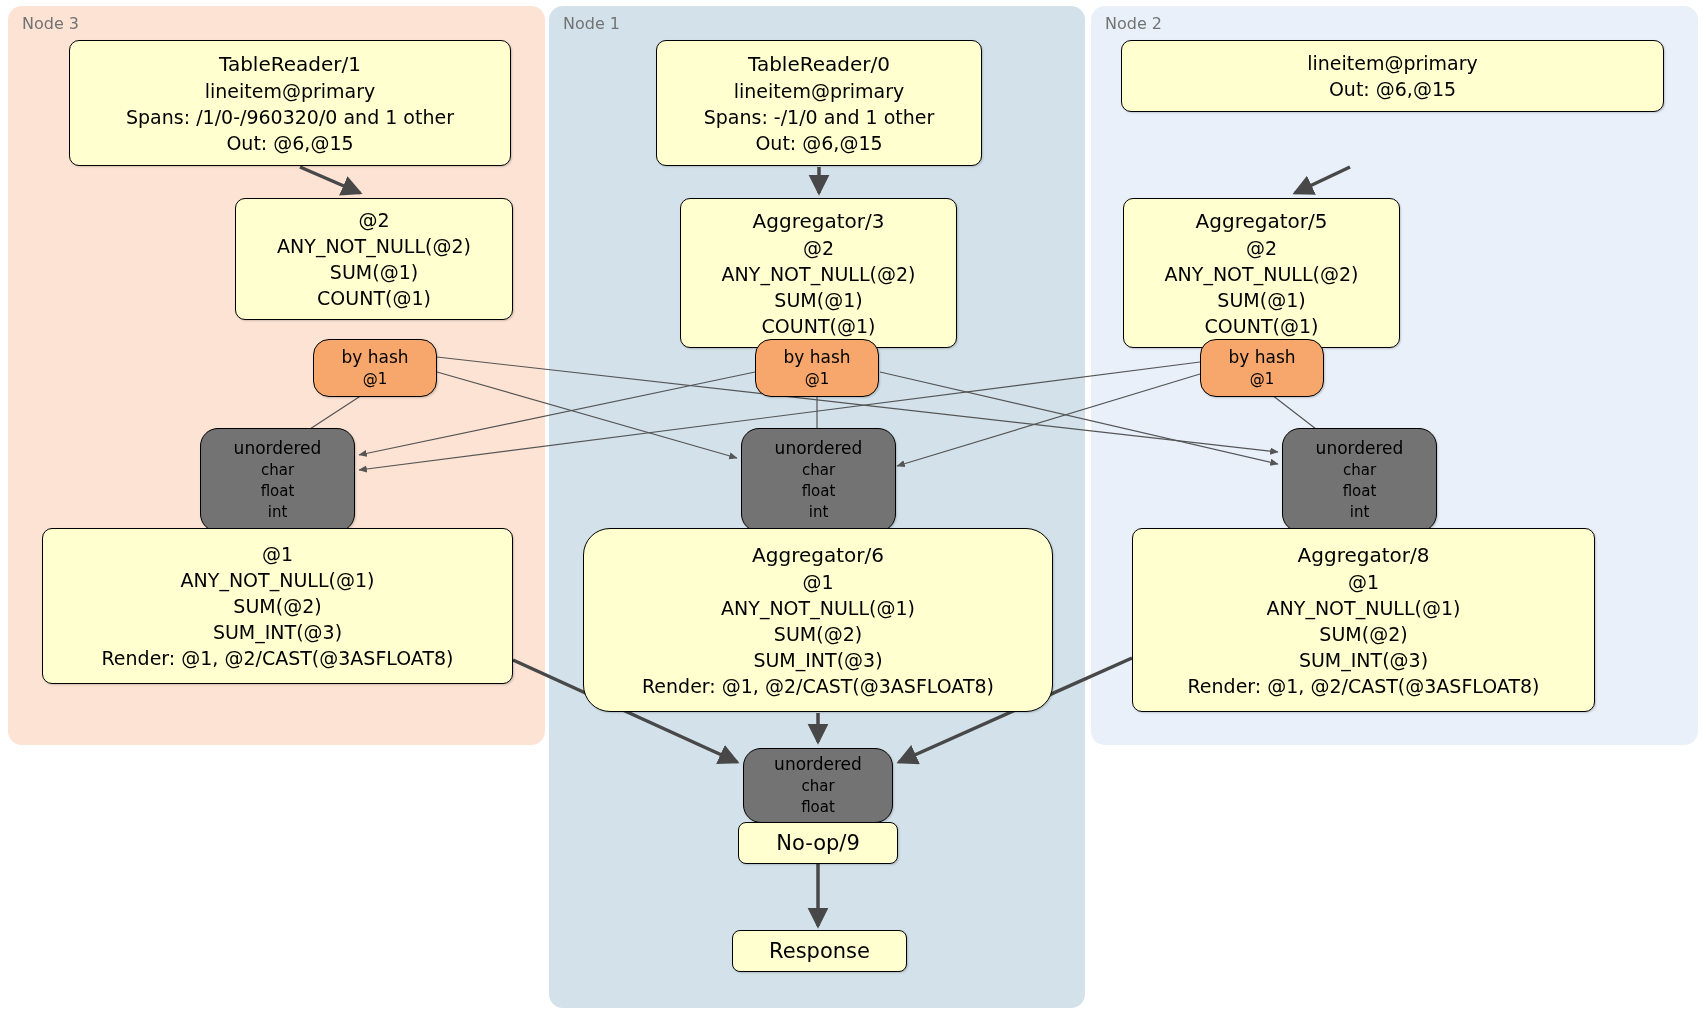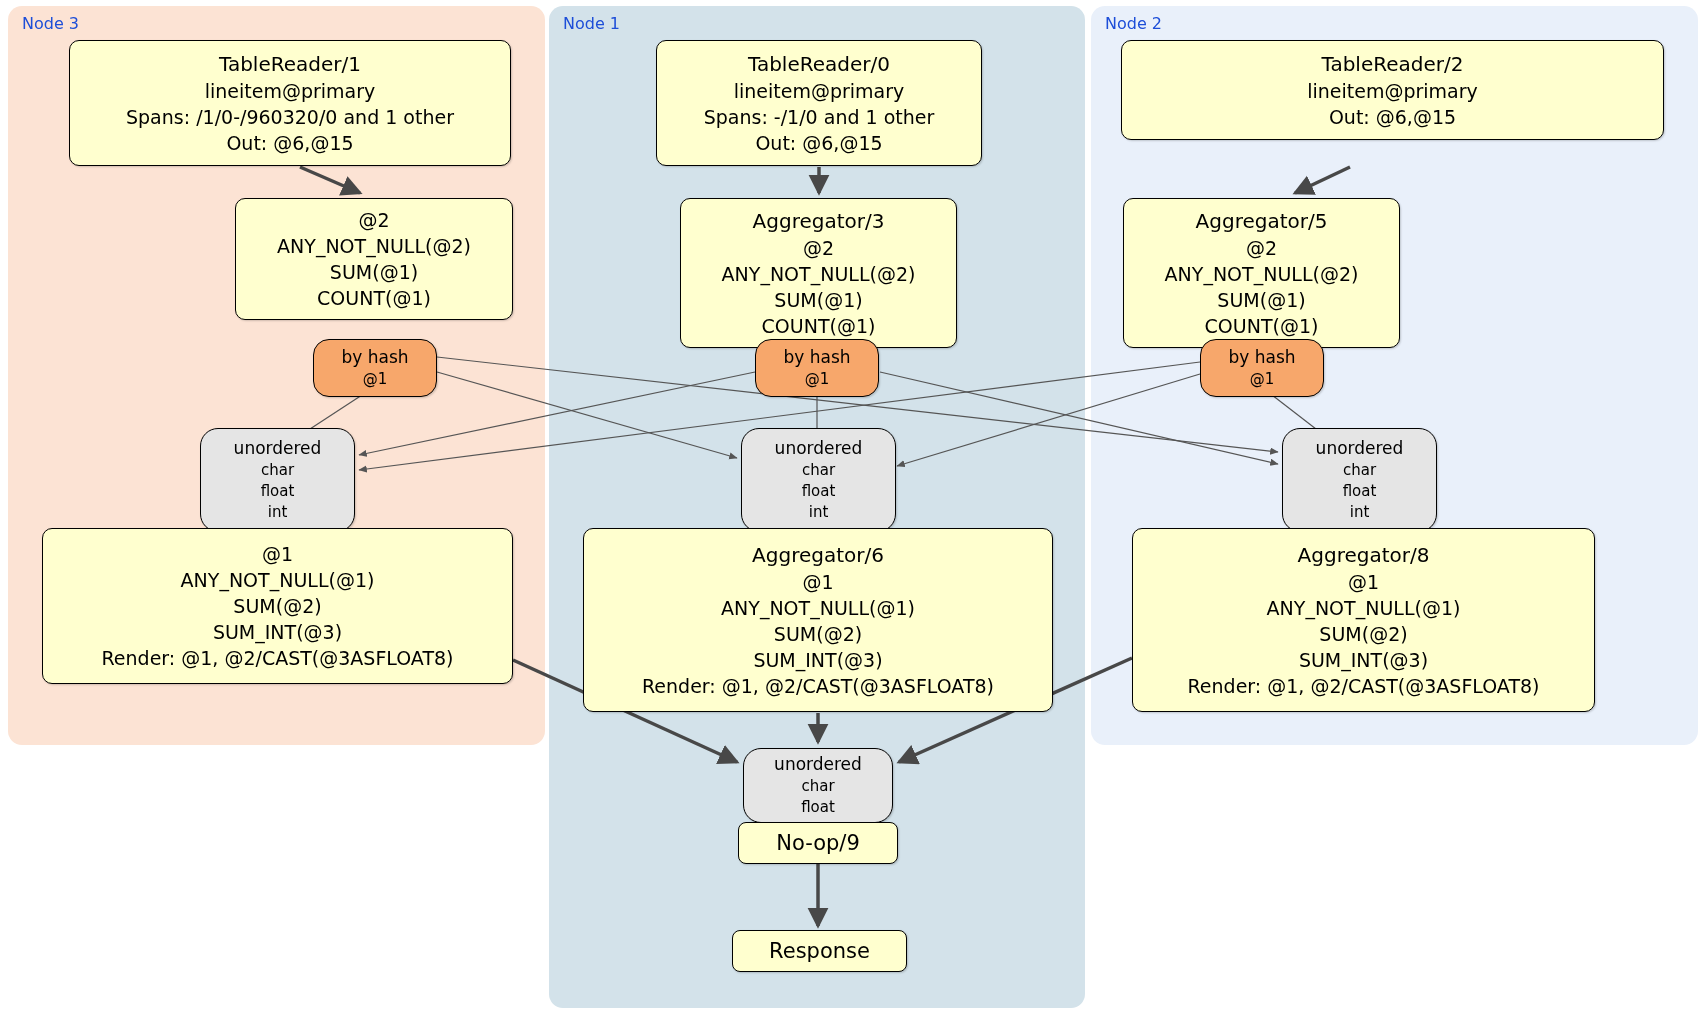--- a/index.html
+++ b/index.html
@@ -1,40 +1,40 @@
 <!DOCTYPE html>
 <html><head>
 <meta charset="utf-8">
 <style>
   html,body{margin:0;padding:0;background:#ffffff;}
   #stage{
     position:relative;width:1706px;height:1016px;overflow:hidden;
     font-family:"DejaVu Sans","Liberation Sans",sans-serif;color:#000;
   }
   .panel{position:absolute;border-radius:14px;}
-  .panel-label{position:absolute;top:8px;left:14px;font-size:16px;color:#1d4ed8;}
+  .panel-label{position:absolute;top:8px;left:14px;font-size:16px;color:#737373;}
   #edges{position:absolute;left:0;top:0;z-index:1;}
   .box{
     position:absolute;z-index:2;box-sizing:border-box;
     background:#ffffcf;border:1px solid #000;border-radius:10px;
     text-align:center;white-space:nowrap;
     box-shadow:1px 1px 2px rgba(0,0,0,0.18);
   }
   .box-title{font-weight:normal;font-size:20px;line-height:28px;}
   .box-line{font-size:19px;line-height:26px;}
   .proc{padding:9px 4px;}
   .proc-mid{padding:8px 4px;}
   .proc-big{padding:12px 4px;}
   .router{
     background:#f7a76b;border-radius:16px;padding:6px 4px;
   }
   .router .box-title{font-size:17px;line-height:23px;}
   .router .box-line{font-size:15px;line-height:21px;}
   .sync{
-    background:#e5e5e5;border-radius:18px;padding:8px 4px;
+    background:#737373;border-radius:18px;padding:8px 4px;
   }
   .sync .box-title{font-size:17px;line-height:23px;}
   .sync .box-line{font-size:15px;line-height:21px;}
   .sync-final{padding:4px 4px;}
   .terminal{padding:7px 19px;border-radius:8px;}
   .terminal .box-title{font-size:21px;line-height:26px;}
 </style>
 </head>
 <body>
 
@@ -89,21 +89,20 @@
     <div class="box-line">Spans: /1/0-/960320/0 and 1 other</div>
     <div class="box-line">Out: @6,@15</div>
   </div>
   <div class="box proc" style="left:656px;top:40px;width:326px;">
     <div class="box-title">TableReader/0</div>
     <div class="box-line">lineitem@primary</div>
     <div class="box-line">Spans: -/1/0 and 1 other</div>
     <div class="box-line">Out: @6,@15</div>
   </div>
   <div class="box proc" style="left:1121px;top:40px;width:543px;">
-    <div class="box-title">TableReader/2</div>
     <div class="box-line">lineitem@primary</div>
     <div class="box-line">Out: @6,@15</div>
   </div>
 
   <div class="box proc-mid" style="left:235px;top:198px;width:278px;">
     <div class="box-line">@2</div>
     <div class="box-line">ANY_NOT_NULL(@2)</div>
     <div class="box-line">SUM(@1)</div>
     <div class="box-line">COUNT(@1)</div>
   </div>
@@ -154,21 +153,21 @@
     <div class="box-line">int</div>
   </div>
 
   <div class="box proc-big" style="left:42px;top:528px;width:471px;">
     <div class="box-line">@1</div>
     <div class="box-line">ANY_NOT_NULL(@1)</div>
     <div class="box-line">SUM(@2)</div>
     <div class="box-line">SUM_INT(@3)</div>
     <div class="box-line">Render: @1, @2/CAST(@3ASFLOAT8)</div>
   </div>
-  <div class="box proc-big" style="left:583px;top:528px;width:470px;">
+  <div class="box proc-big" style="left:583px;top:528px;width:470px;border-radius:27px;">
     <div class="box-title">Aggregator/6</div>
     <div class="box-line">@1</div>
     <div class="box-line">ANY_NOT_NULL(@1)</div>
     <div class="box-line">SUM(@2)</div>
     <div class="box-line">SUM_INT(@3)</div>
     <div class="box-line">Render: @1, @2/CAST(@3ASFLOAT8)</div>
   </div>
   <div class="box proc-big" style="left:1132px;top:528px;width:463px;">
     <div class="box-title">Aggregator/8</div>
     <div class="box-line">@1</div>

